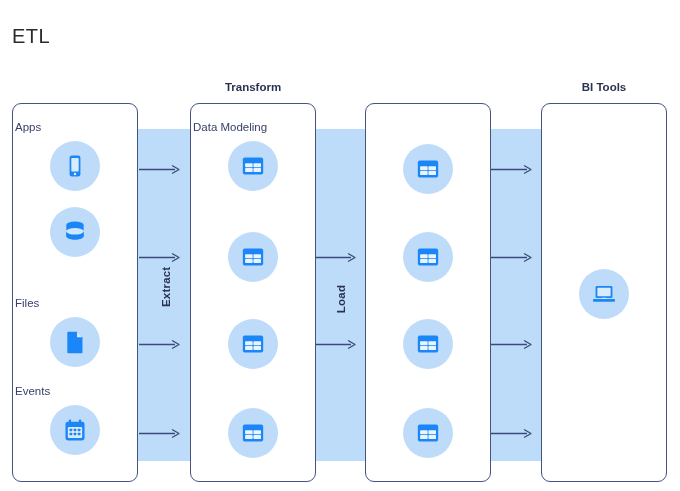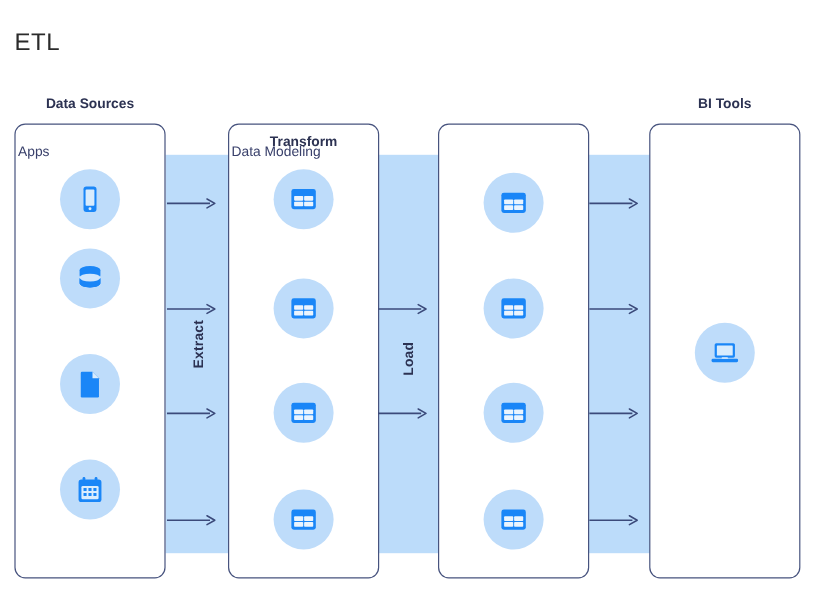--- a/index.html
+++ b/index.html
@@ -119,22 +119,21 @@
 
   <div class="band" style="left:138px; width:54px;"></div>
   <div class="band" style="left:313px; width:54px;"></div>
   <div class="band" style="left:489px; width:54px;"></div>
 
   <div class="col-box" style="left:12px; width:126px;"></div>
   <div class="col-box" style="left:190px; width:126px;"></div>
   <div class="col-box" style="left:365px; width:126px;"></div>
   <div class="col-box" style="left:541px; width:126px;"></div>
 
-  <div class="col-title" style="left:12px; width:126px;">Data Sources</div>
-  <div class="col-title" style="left:190px; width:126px;margin-top:32px;">Transform</div>
+  <div class="col-title" style="left:190px; width:126px;">Transform</div>
   <div class="col-title" style="left:541px; width:126px;">BI Tools</div>
 
   <div class="node" style="left:15px; top:103px;">
     <div class="node-label">Apps</div>
     <div class="icon-circle">
       <svg width="26" height="26" viewBox="0 0 24 24" aria-hidden="true">
         <rect x="7" y="2.2" width="10" height="19.6" rx="2.2" fill="#1a86f7"></rect>
         <rect x="8.6" y="4.6" width="6.8" height="12.4" rx="0.7" fill="#d9ecfd"></rect>
         <circle cx="12" cy="19.3" r="1.15" fill="#d9ecfd"></circle>
       </svg>
@@ -147,29 +146,31 @@
         <ellipse cx="12" cy="5.6" rx="8" ry="3.2" fill="#1a86f7"></ellipse>
         <path d="M4 5.6 v4.2 c0 1.77 3.58 3.2 8 3.2 s8 -1.43 8 -3.2 V5.6 Z" fill="#1a86f7"></path>
         <path d="M4 11.6 v4.2 c0 1.77 3.58 3.2 8 3.2 s8 -1.43 8 -3.2 v-4.2 Z" fill="#1a86f7"></path>
         <ellipse cx="12" cy="11.4" rx="8" ry="3.0" fill="#cfe6fc"></ellipse>
         <path d="M4 11.9 v3.9 c0 1.77 3.58 3.2 8 3.2 s8 -1.43 8 -3.2 v-3.9 c0 1.7 -3.58 3.05 -8 3.05 s-8 -1.35 -8 -3.05 Z" fill="#1a86f7"></path>
       </svg>
     </div>
   </div>
 
   <div class="node" style="left:15px; top:279px;">
+    <div class="node-label">Files</div>
     <div class="icon-circle">
       <svg width="26" height="26" viewBox="0 0 24 24" aria-hidden="true">
         <path d="M5.8 2.6 h8.1 l5.0 4.9 v14.0 a0.9 0.9 0 0 1 -0.9 0.9 H5.8 a0.9 0.9 0 0 1 -0.9 -0.9 V3.5 a0.9 0.9 0 0 1 0.9 -0.9 Z" fill="#1a86f7"></path>
         <path d="M13.9 2.6 l5.0 4.9 h-5.0 Z" fill="#d9ecfd"></path>
       </svg>
     </div>
   </div>
 
   <div class="node" style="left:15px; top:367px;">
+    <div class="node-label">Events</div>
     <div class="icon-circle">
       <svg width="26" height="26" viewBox="0 0 24 24" aria-hidden="true">
         <rect x="6.3" y="2.4" width="2.1" height="4.0" rx="0.9" fill="#1a86f7"></rect>
         <rect x="15.6" y="2.4" width="2.1" height="4.0" rx="0.9" fill="#1a86f7"></rect>
         <rect x="3.2" y="4.3" width="17.6" height="17.3" rx="2.2" fill="#1a86f7"></rect>
         <rect x="5.4" y="9.2" width="13.2" height="10.2" rx="1.0" fill="#d9ecfd"></rect>
         <g fill="#1a86f7">
           <rect x="7.0" y="10.8" width="2.4" height="2.3" rx="0.4"></rect>
           <rect x="10.8" y="10.8" width="2.4" height="2.3" rx="0.4"></rect>
           <rect x="14.6" y="10.8" width="2.4" height="2.3" rx="0.4"></rect>

